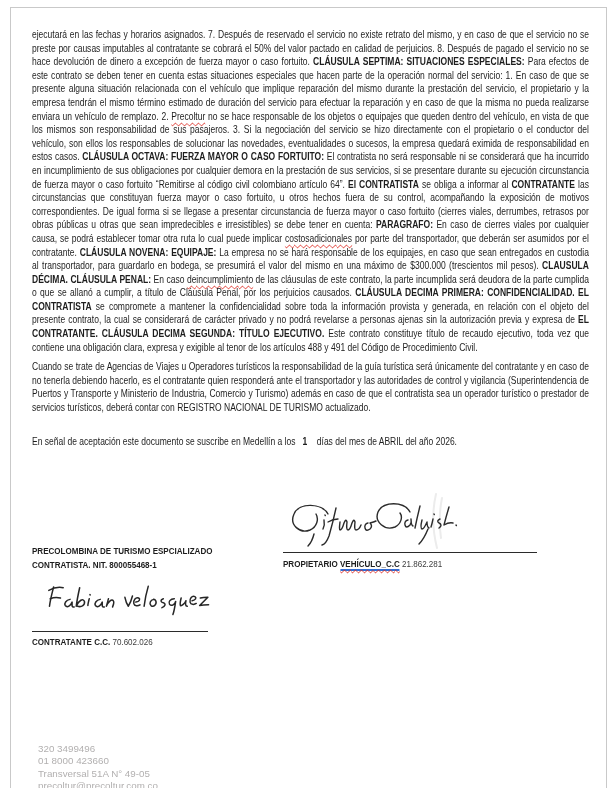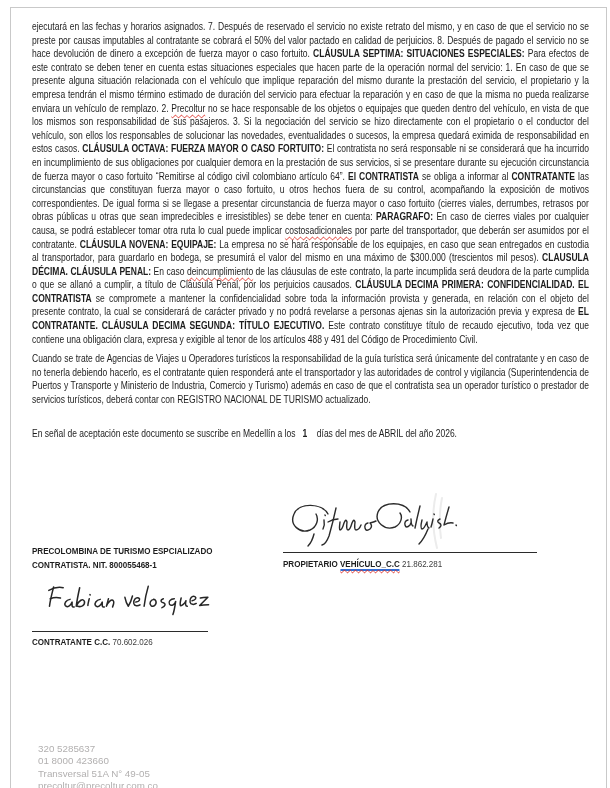--- a/index.html
+++ b/index.html
@@ -1,21 +1,21 @@
 <!DOCTYPE html>
 <html><head>
 <meta charset="utf-8">
 <style>
   html,body{margin:0;padding:0;}
   body{width:610px;height:788px;background:#ffffff;overflow:hidden;position:relative;
        font-family:"Liberation Sans",sans-serif;}
   .frame{position:absolute;left:10px;top:7px;width:595px;height:790px;
          border-top:1px solid #c9c9c9;border-left:1px solid #c9c9c9;border-right:1px solid #c9c9c9;
          background:#fff;}
-  .content{position:absolute;left:32px;top:20px;width:557px;}
+  .content{position:absolute;left:32px;top:28px;width:557px;}
   .para{font-size:10.4px;line-height:13.6px;color:#1d1d1d;text-align:justify;
         width:680px;transform:scaleX(0.819);transform-origin:0 0;
         font-family:"Liberation Sans",sans-serif;}
   .para + .para{margin-top:6px;}
   .para.accept{margin-top:20px;text-align:left;}
   .b{font-weight:bold;}
   .wavy{text-decoration-line:underline;text-decoration-style:wavy;
         text-decoration-color:#dc3027;text-decoration-thickness:1px;text-underline-offset:2px;}
   .bluelink{font-weight:bold;border-bottom:2px solid #2f6fd8;
         text-decoration-line:underline;text-decoration-style:wavy;
@@ -92,17 +92,17 @@
   <path d="M216,28 c5,-1 7,-4 4,-6 c-4,-2 -8,3 -7,8 c1,4 6,4 9,2"></path>
   <path d="M228,24 c4,-1 8,-1 11,-1 c-5,5 -9,9 -12,12 c5,-1 10,-1 13,-1"></path>
 </svg>
 
 <div class="rule" style="left:32px;top:631px;width:176px;"></div>
 <div class="siglabel" style="left:32px;top:635px;">
   <span>CONTRATANTE C.C.</span><span class="num"> 70.602.026</span>
 </div>
 
 <div class="footer">
-  <div>320 5285637</div>
+  <div>320 3499496</div>
   <div>01 8000 423660</div>
   <div>Transversal 51A N° 49-05</div>
   <div>precoltur@precoltur.com.co</div>
 </div>
 
 </body></html>

